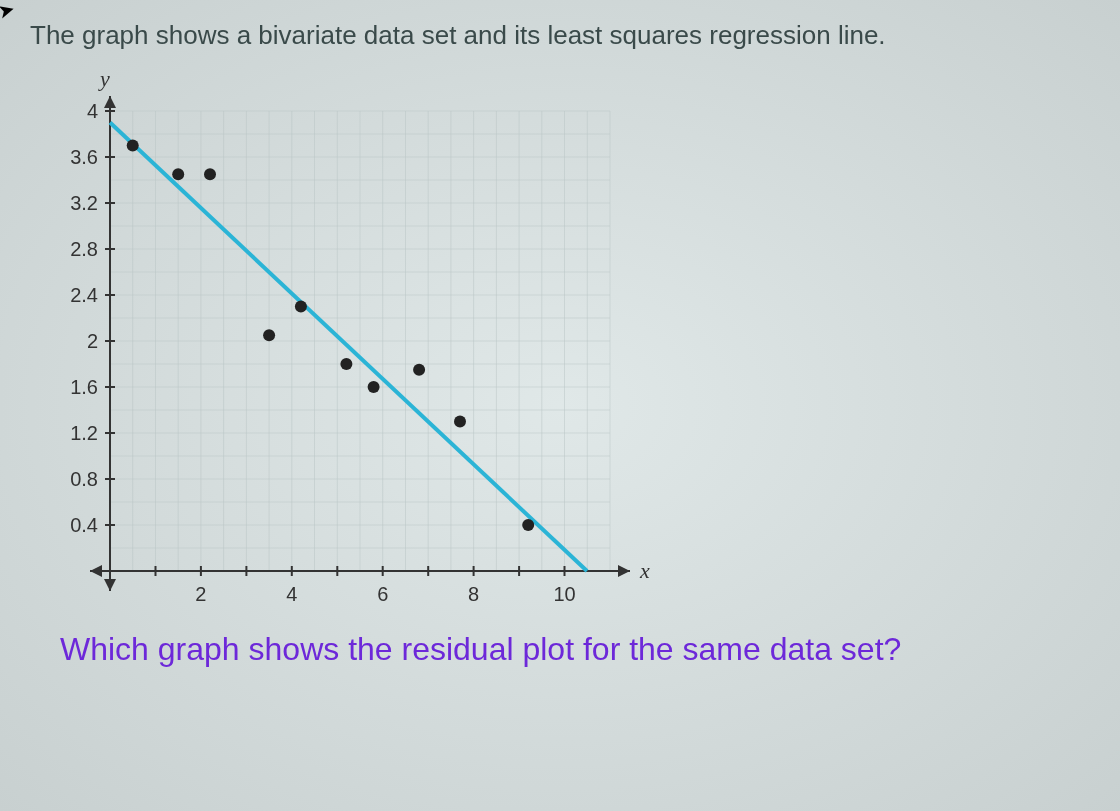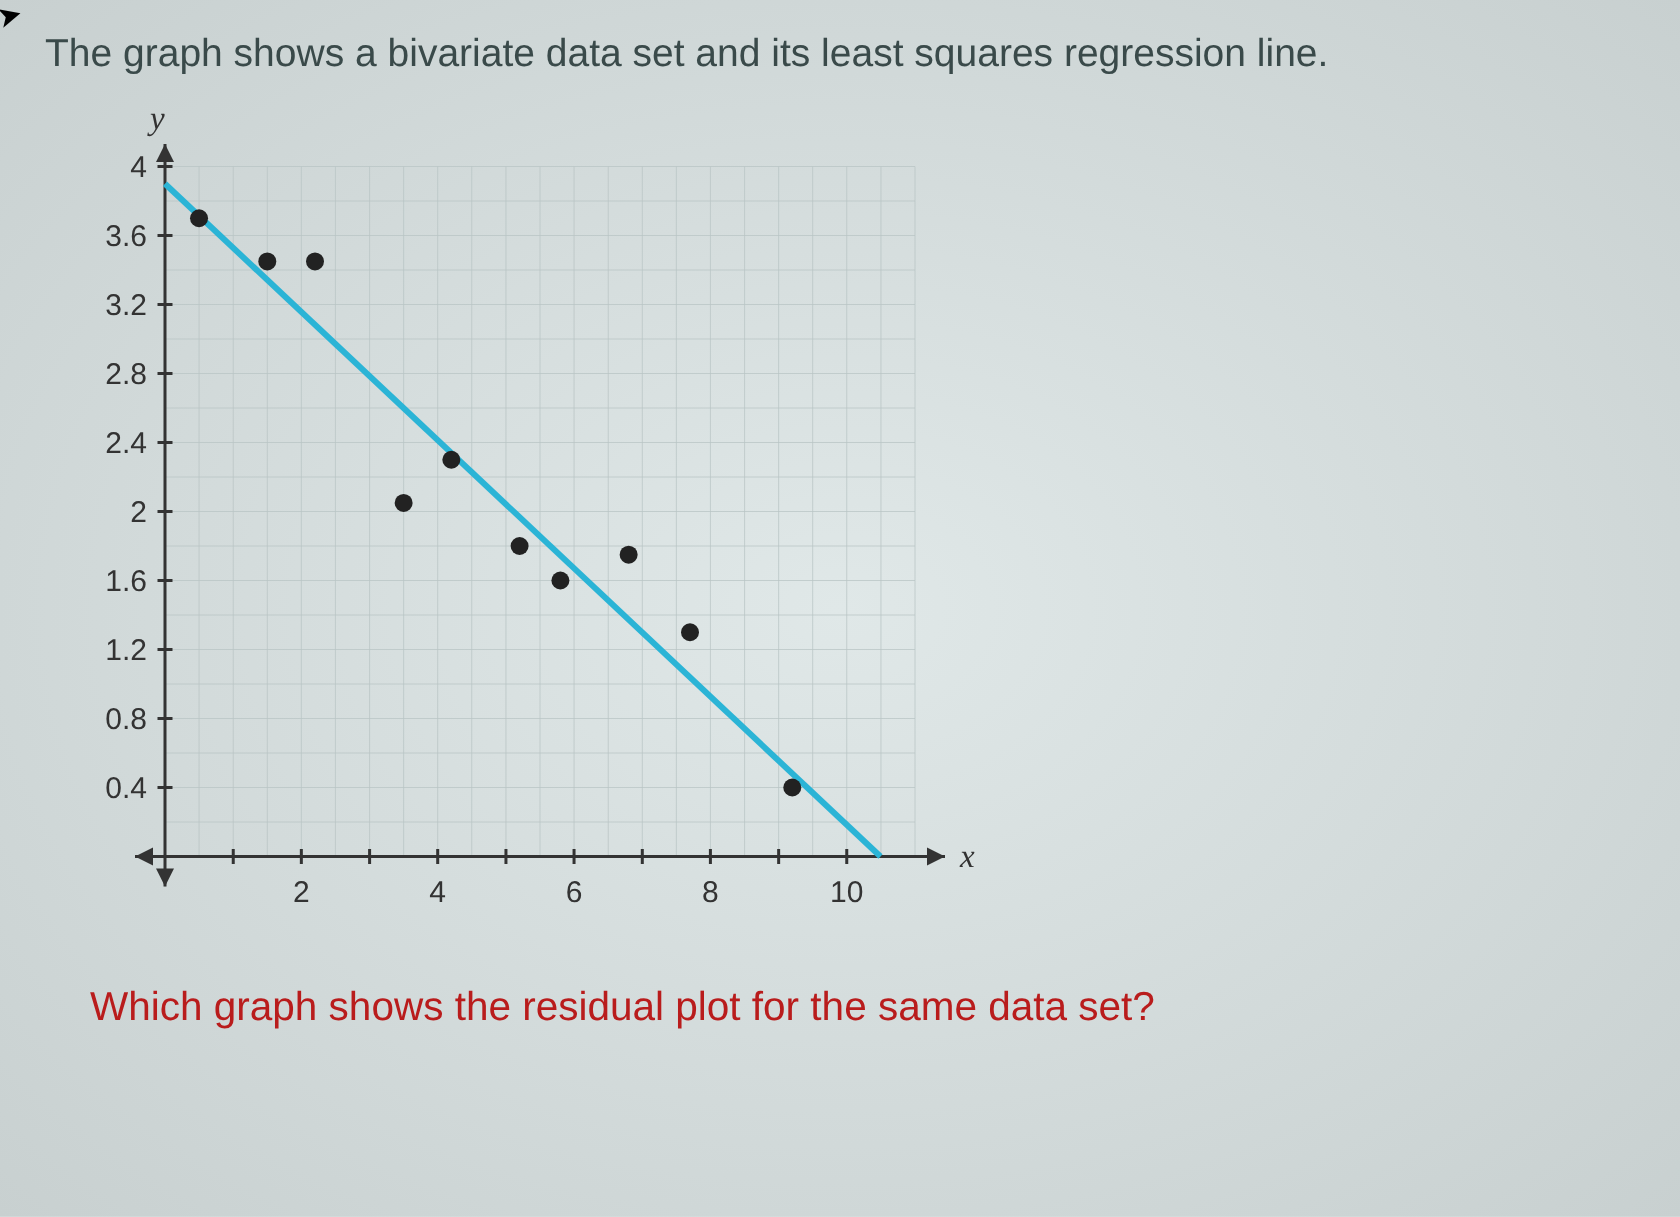--- a/index.html
+++ b/index.html
@@ -30,23 +30,22 @@
     font-size: 22px;
     font-style: italic;
     fill: #333;
     font-family: 'Times New Roman', serif;
   }
   .tick-label {
     font-size: 20px;
     fill: #333;
   }
   .question {
-    font-size: 27px;
-    color: #b91c1c;
-    margin-top: 25px;
+    font-size: 32px;
+    color: #6d28d9;
     margin-left: 30px;
     font-weight: 500;
   }
   .cursor {
     position: absolute;
     top: -2px;
     left: -2px;
     font-size: 20px;
     color: #000;
     transform: rotate(-15deg);

